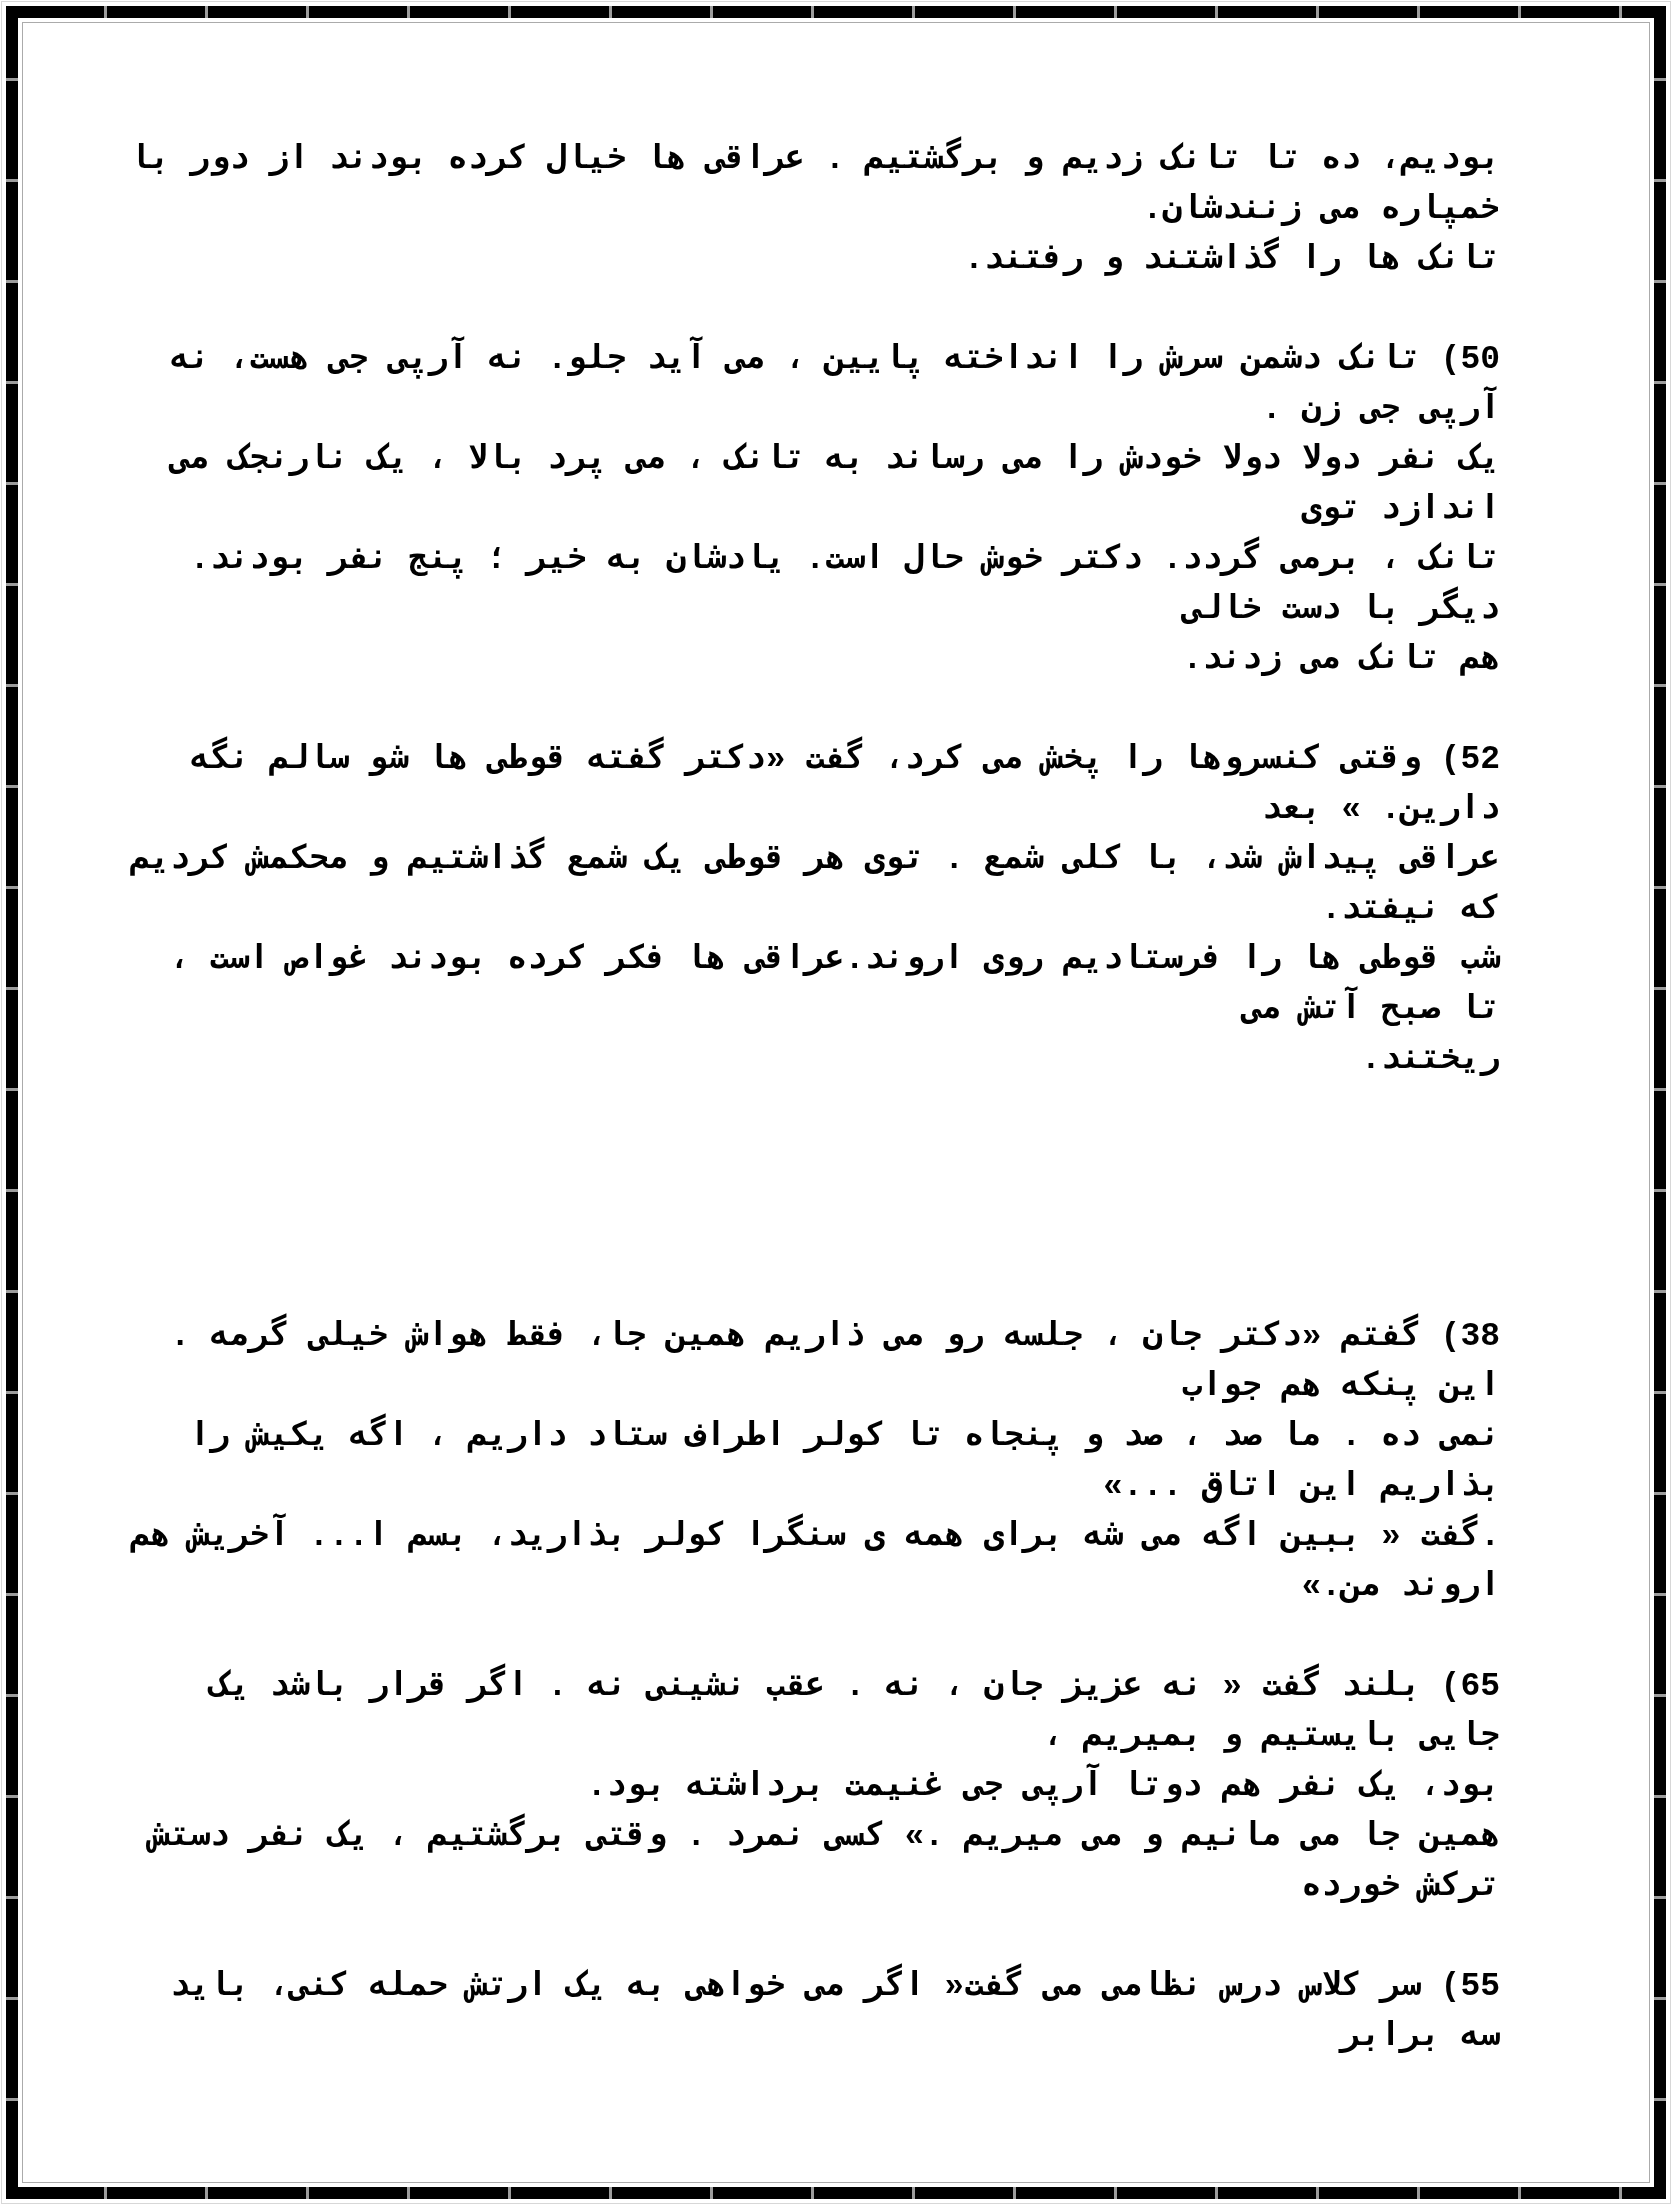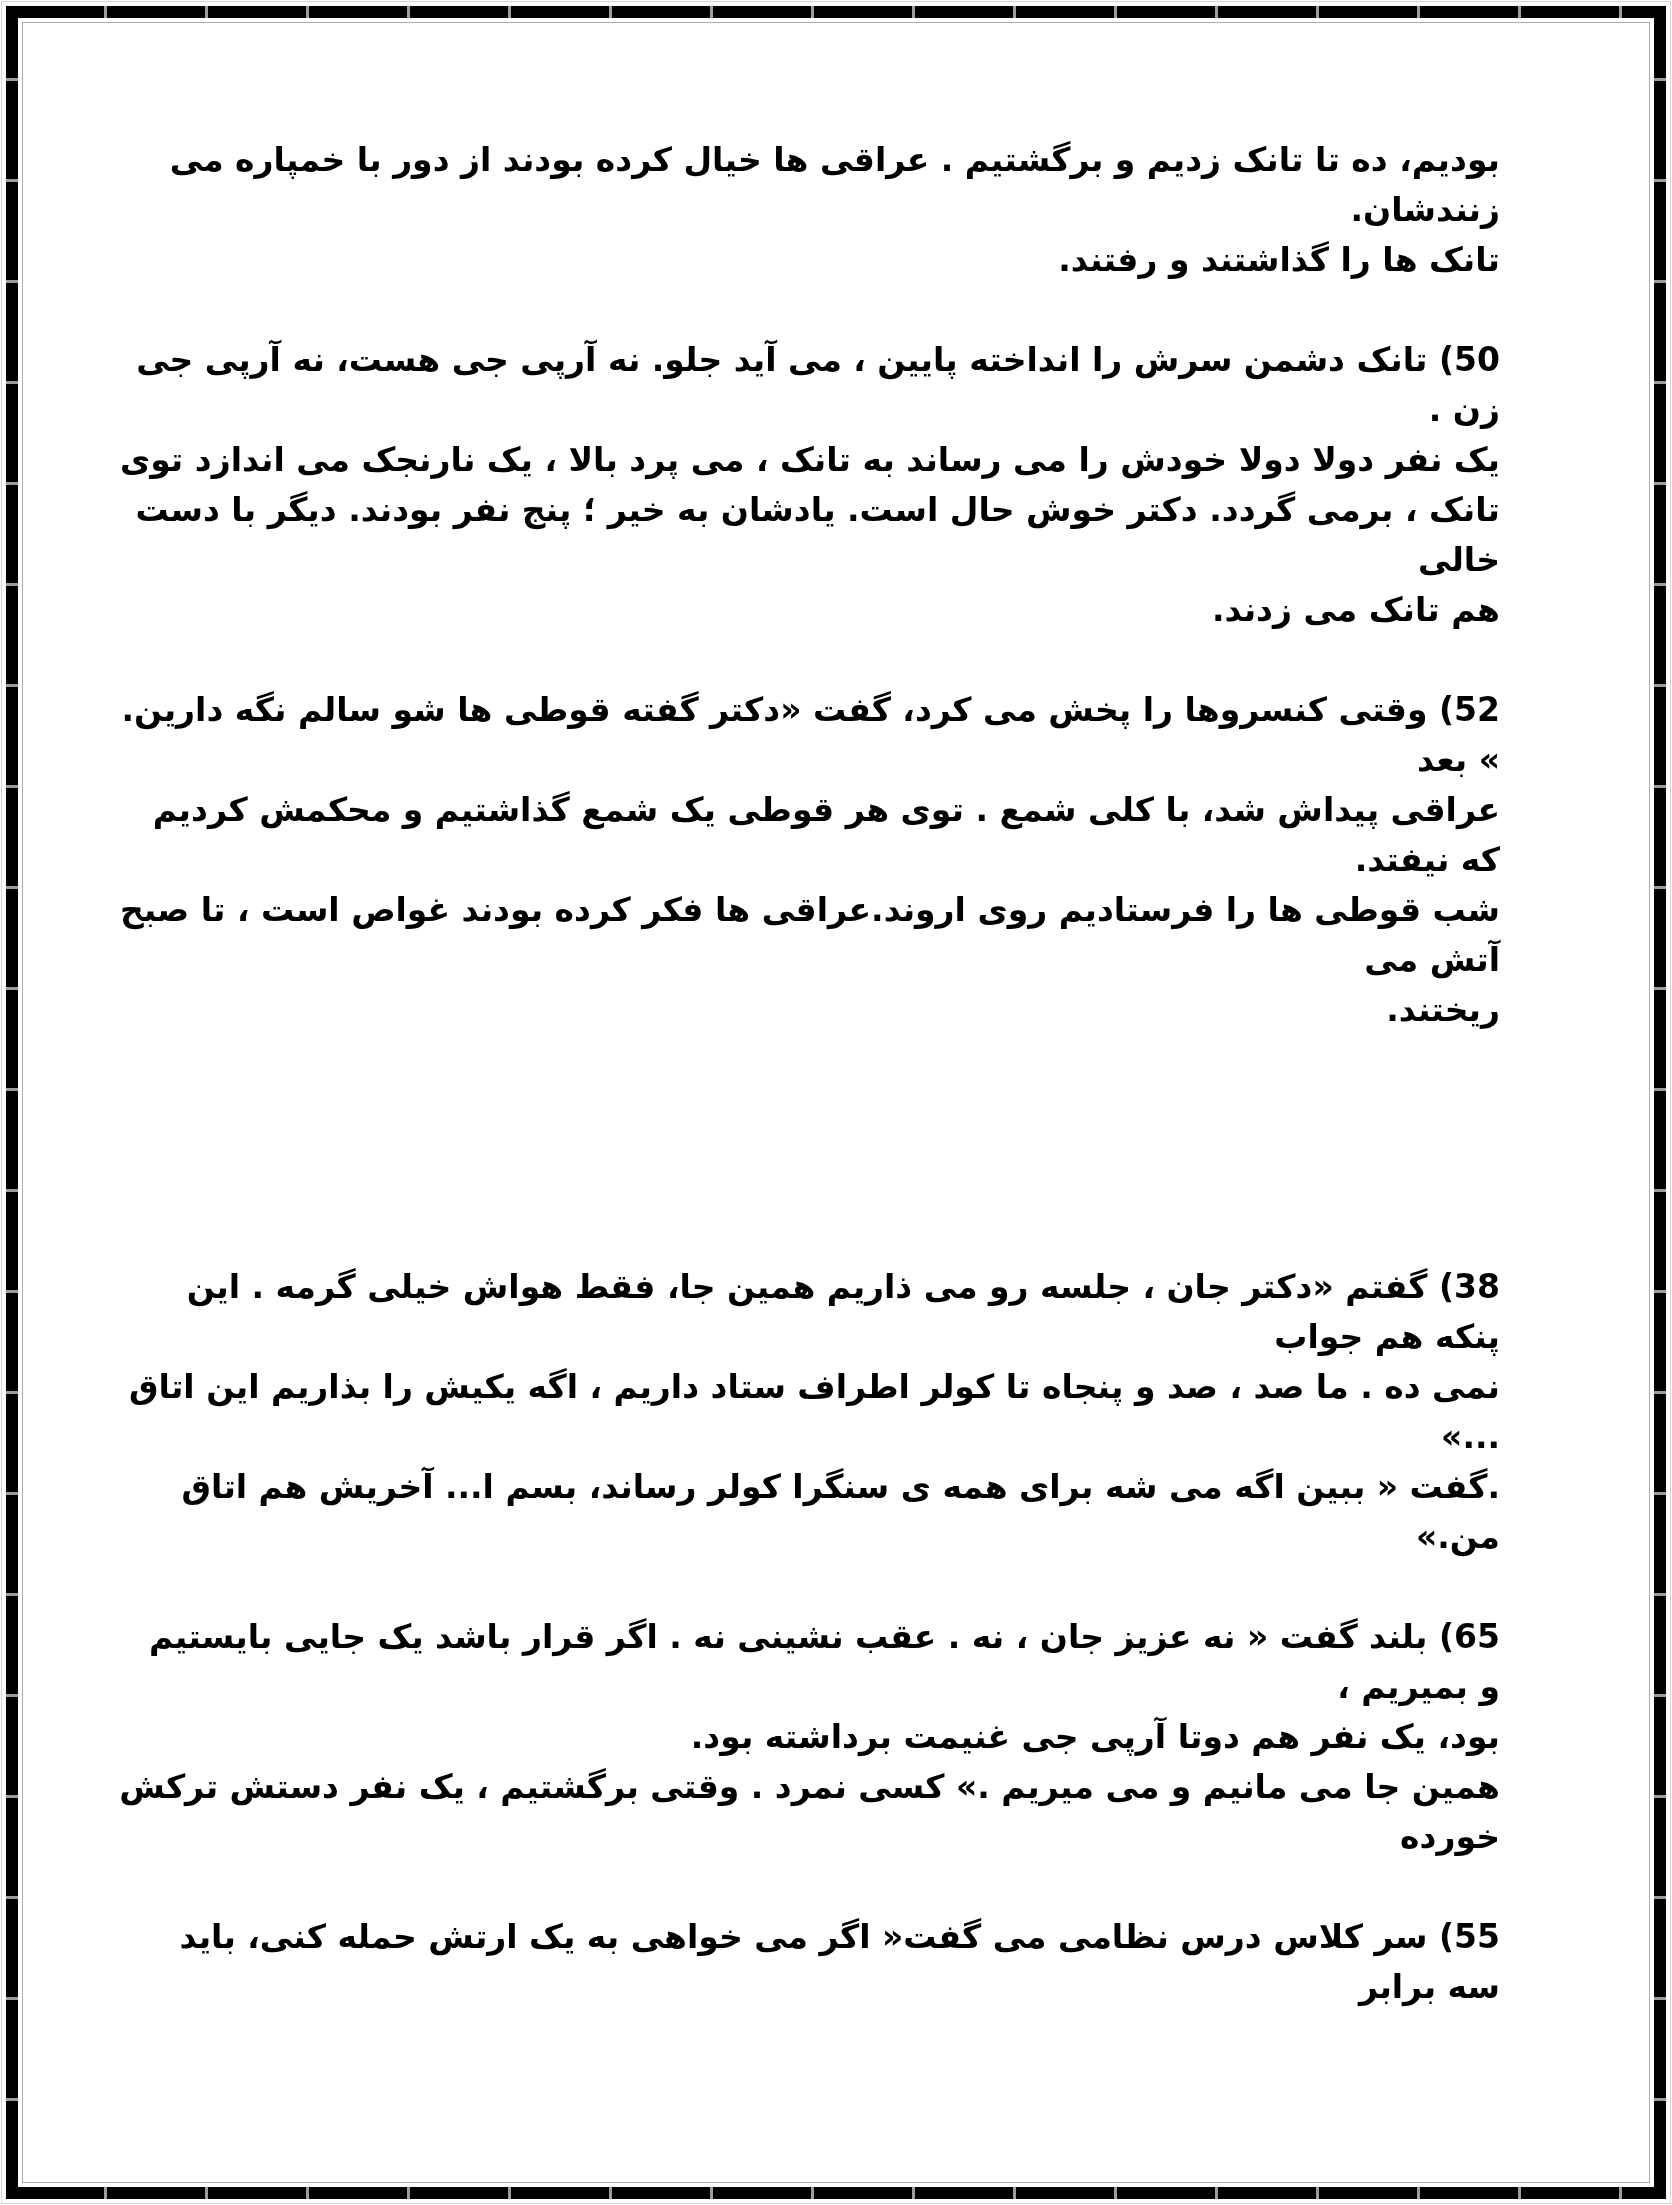--- a/index.html
+++ b/index.html
@@ -45,21 +45,21 @@
     top: 135px;
     right: 172px;
     left: 114px;
     direction: rtl;
     text-align: right;
     color: #000000;
     font-weight: bold;
     font-size: 33px;
     line-height: 50px;
   }
-  .para { margin: 0 0 50px 4px; }
+  .para { margin: 0 0 50px 4px; font-family: Liberation Mono, monospace; }
   .para.gap-before { margin-top: 227px; }
   .line { display: block; }
 </style>
 </head>
 <body>
 
 <div class="outer-frame"></div>
 <div class="band band-top"></div>
 <div class="band band-bottom"></div>
 <div class="band band-left"></div>
@@ -84,21 +84,21 @@
   <p class="para">
     <span class="line">52) وقتی کنسروها را پخش می کرد، گفت «دکتر گفته قوطی ها شو سالم نگه دارین. » بعد</span>
     <span class="line">عراقی پیداش شد، با کلی شمع . توی هر قوطی یک شمع گذاشتیم و محکمش کردیم که نیفتد.</span>
     <span class="line">شب قوطی ها را فرستادیم روی اروند.عراقی ها فکر کرده بودند غواص است ، تا صبح آتش می</span>
     <span class="line">ریختند.</span>
   </p>
 
   <p class="para gap-before">
     <span class="line">38) گفتم «دکتر جان ، جلسه رو می ذاریم همین جا، فقط هواش خیلی گرمه . این پنکه هم جواب</span>
     <span class="line">نمی ده . ما صد ، صد و پنجاه تا کولر اطراف ستاد داریم ، اگه یکیش را بذاریم این اتاق ...»</span>
-    <span class="line">.گفت « ببین اگه می شه برای همه ی سنگرا کولر رساند، بسم ا... آخریش هم اتاق من.»</span>
+    <span class="line">.گفت « ببین اگه می شه برای همه ی سنگرا کولر بذارید، بسم ا... آخریش هم اروند من.»</span>
   </p>
 
   <p class="para">
     <span class="line">65) بلند گفت « نه عزیز جان ، نه . عقب نشینی نه . اگر قرار باشد یک جایی بایستیم و بمیریم ،</span>
     <span class="line">بود، یک نفر هم دوتا آرپی جی غنیمت برداشته بود.</span>
     <span class="line">همین جا می مانیم و می میریم .» کسی نمرد . وقتی برگشتیم ، یک نفر دستش ترکش خورده</span>
   </p>
 
   <p class="para">
     <span class="line">55) سر کلاس درس نظامی می گفت« اگر می خواهی به یک ارتش حمله کنی، باید سه برابر</span>

